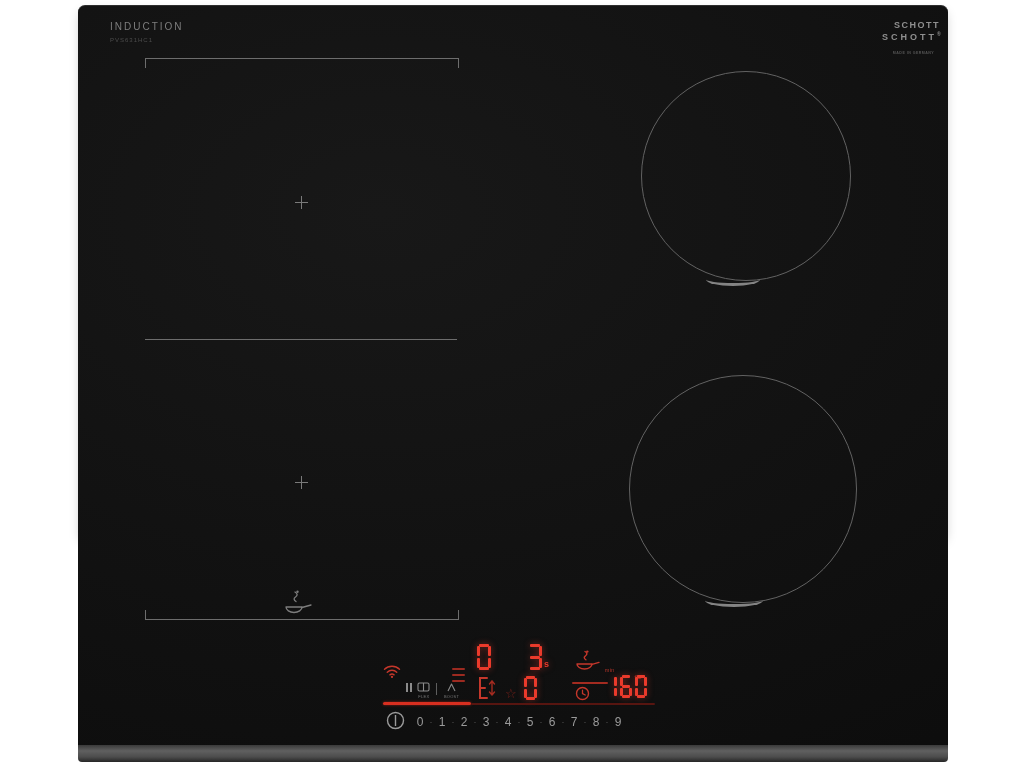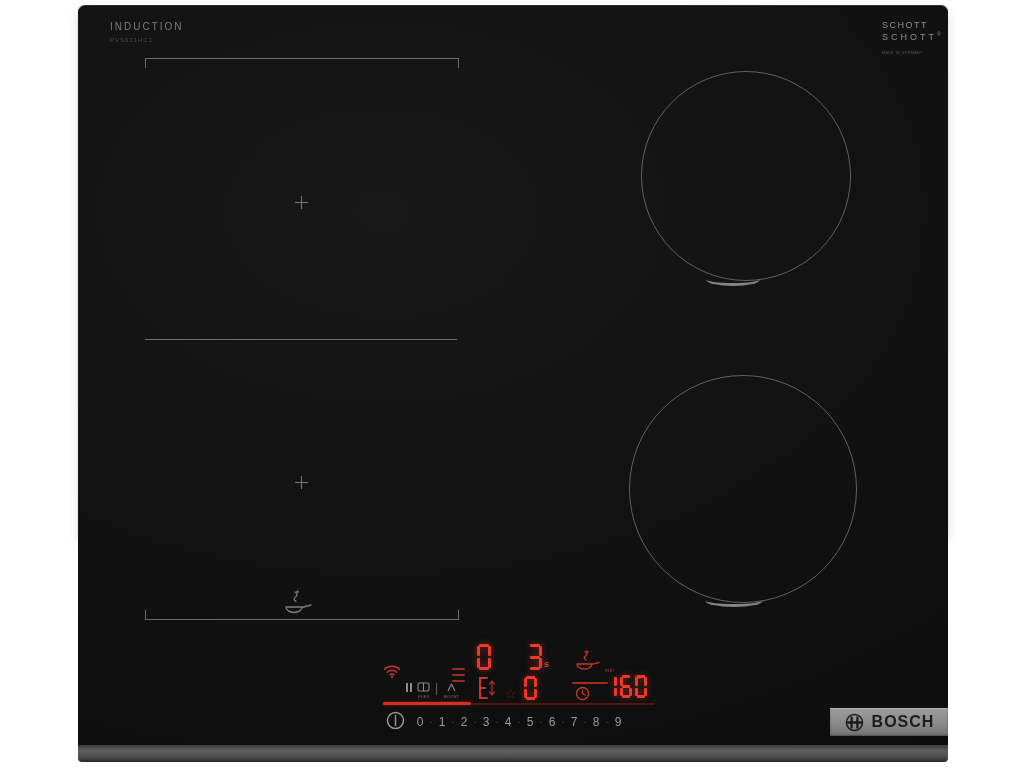--- a/index.html
+++ b/index.html
@@ -9,21 +9,21 @@
           box-shadow:0 5px 12px -3px rgba(0,0,0,.28);border-radius:7px 7px 4px 4px;}
   .glass{position:relative;width:870px;height:740px;border-radius:7px 7px 0 0;overflow:hidden;
          background:radial-gradient(140% 110% at 35% 28%, #181818 0%, #121212 42%, #0e0e0e 72%, #0a0a0a 100%);
          border-top:1px solid #2e2e2e;box-sizing:border-box;}
   .bevel{position:relative;width:870px;height:17px;border-radius:0 0 4px 4px;
          background:linear-gradient(180deg,#3a3a3a 0%,#606060 35%,#4c4c4c 70%,#262626 100%);}
 
   
   .type-label{position:absolute;left:32px;top:15px;color:#7d7d7d;font-size:10px;letter-spacing:2px;}
   .model-label{position:absolute;left:32px;top:31px;color:#4d4d4d;font-size:6px;letter-spacing:1px;}
-  .schott{position:absolute;left:804px;top:14px;width:58px;text-align:left;color:#8f8f8f;line-height:1.25;}
+  .schott{position:absolute;left:804px;top:14px;width:58px;text-align:right;color:#8f8f8f;line-height:1.25;font-weight:bold;}
   .schott .l1{font-size:9px;letter-spacing:1.5px;}
   .schott .l2{font-size:9px;letter-spacing:3px;}
   .schott sup{font-size:5px;}
   .schott .sub{display:block;margin-top:6px;font-size:4px;letter-spacing:.5px;color:#555;transform:scale(.9);transform-origin:left;}
 
   
   .bracket-top{position:absolute;left:67px;top:52px;width:312px;height:9px;
                border-top:1px solid #6d6d6d;border-left:1px solid #6d6d6d;border-right:1px solid #6d6d6d;}
   .mid-line{position:absolute;left:67px;top:333px;width:312px;height:1px;background:#6d6d6d;}
   .bracket-bottom{position:absolute;left:67px;top:604px;width:312px;height:9px;
@@ -282,25 +282,16 @@
           <span class="lvl-dot">·</span>
           <span class="lvl">6</span>
           <span class="lvl-dot">·</span>
           <span class="lvl">7</span>
           <span class="lvl-dot">·</span>
           <span class="lvl">8</span>
           <span class="lvl-dot">·</span>
           <span class="lvl">9</span>
         </div>
 
-      <div class="plate">
-        <svg width="21" height="21" viewBox="0 0 24 24">
-          <circle cx="12" cy="12" r="9.2" fill="none" stroke="#1c1c1c" stroke-width="1.7"></circle>
-          <rect x="3.6" y="10.6" width="16.8" height="2.8" fill="#1c1c1c"></rect>
-          <rect x="7.4" y="5.2" width="2.6" height="13.6" fill="#1c1c1c"></rect>
-          <rect x="14" y="5.2" width="2.6" height="13.6" fill="#1c1c1c"></rect>
-        </svg>
-        <span class="brand-text">BOSCH</span>
-      </div>
     </div>
     <div class="bevel"></div>
   </div>
 </div>
 
 </body></html>

